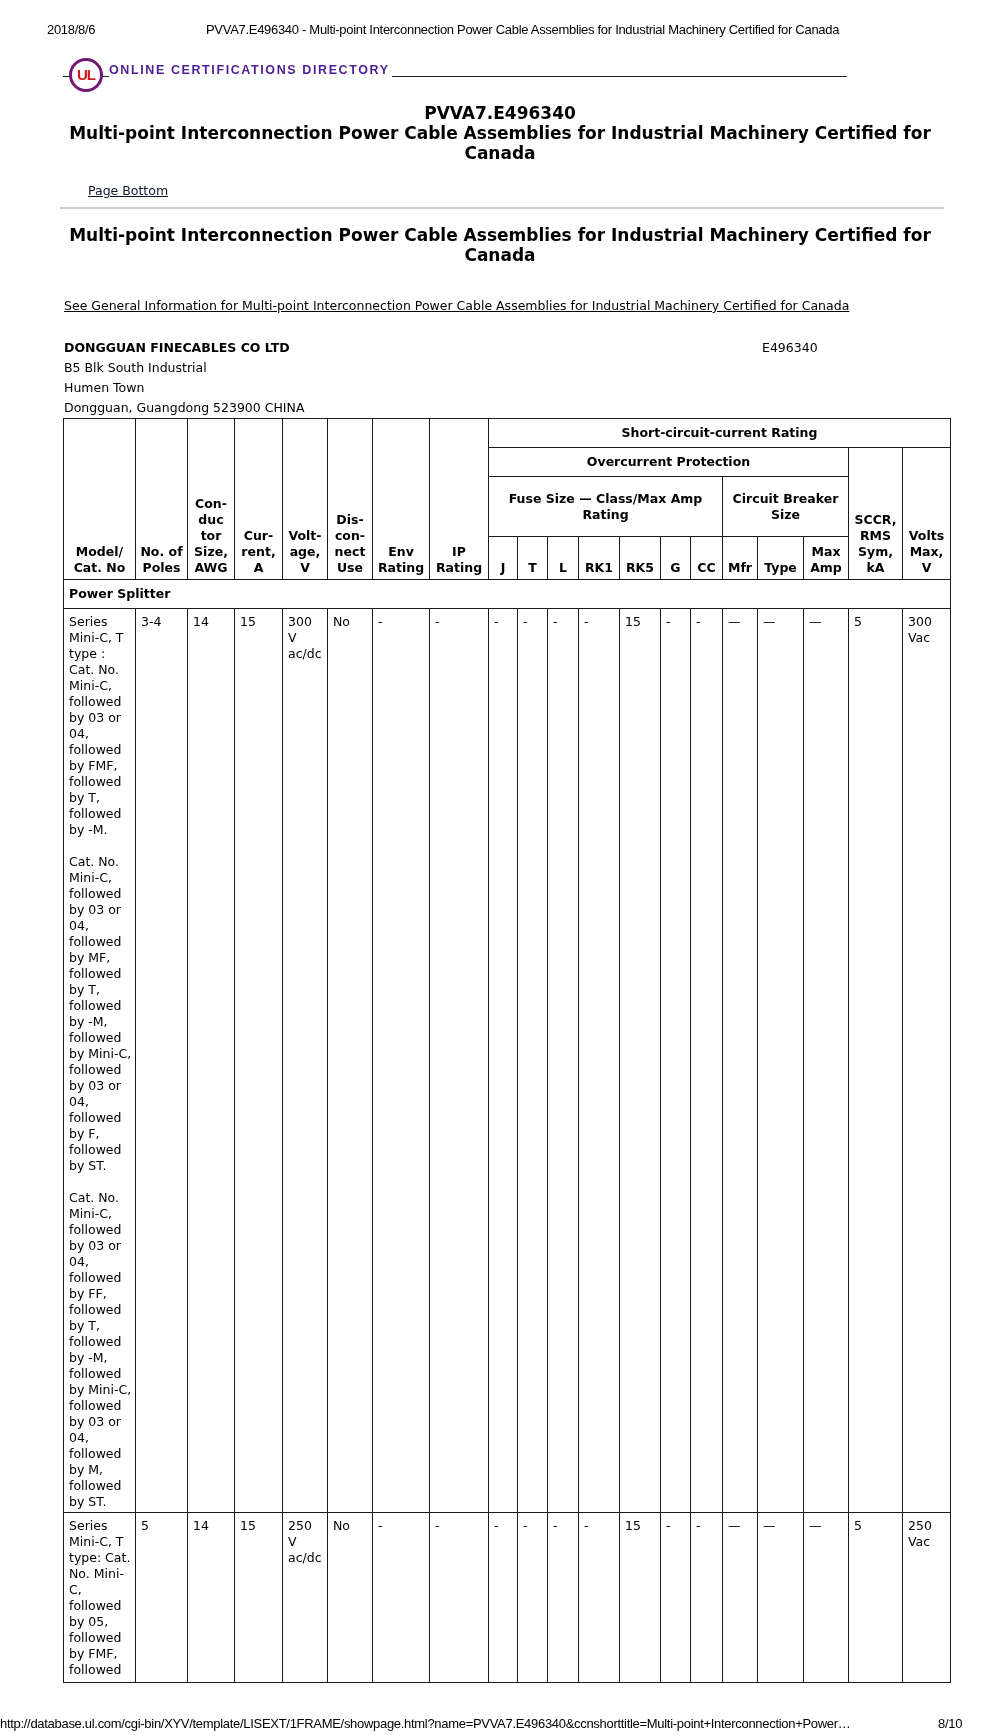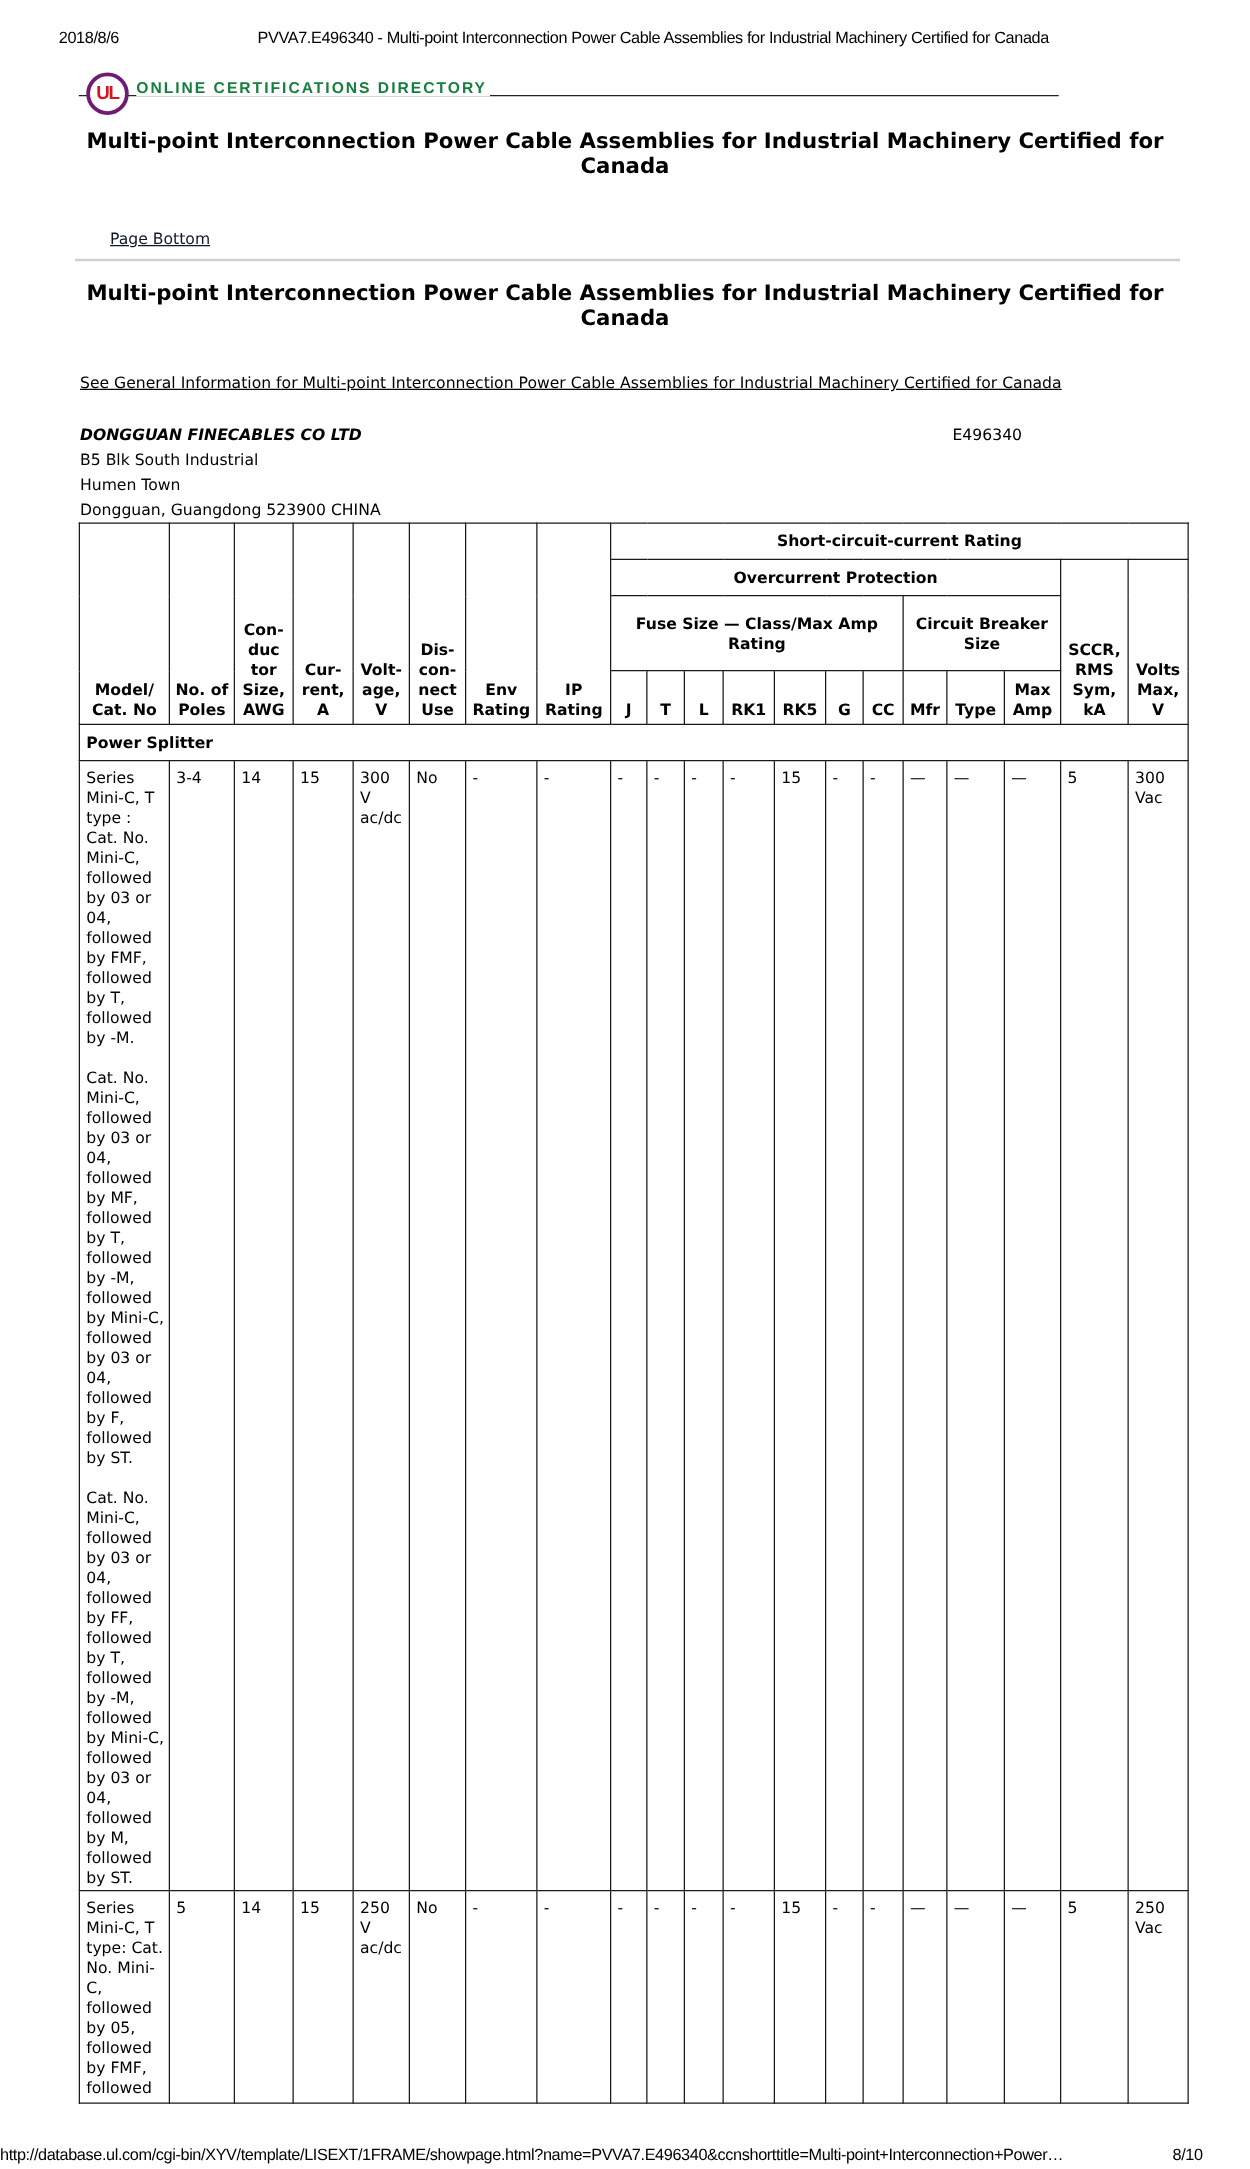--- a/index.html
+++ b/index.html
@@ -4,28 +4,28 @@
 <style>
   html, body { margin: 0; padding: 0; background: #ffffff; }
   body { width: 1000px; height: 1735px; position: relative; overflow: hidden; font-family: "DejaVu Sans", sans-serif; color: #000; }
   .print-header { position: absolute; top: 22px; left: 0; width: 1000px; font-family: "Liberation Sans", sans-serif; font-size: 13px; letter-spacing: -0.3px; }
   .print-header .date { position: absolute; left: 47px; }
   .print-header .ptitle { position: absolute; left: 206px; }
   .ul-bar { position: absolute; top: 57px; left: 63px; width: 784px; height: 40px; }
   .ul-bar .rule { position: absolute; left: 0; right: 0; top: 19px; border-top: 1.5px solid #222; }
   .ul-logo { position: absolute; left: 6px; top: 1px; width: 34px; height: 34px; border: 3px solid #701a75; border-radius: 50%; background: #fff; box-sizing: border-box; }
   .ul-logo span { position: absolute; left: 0; right: 0; top: 5px; text-align: center; color: #d4171e; font-family: "Liberation Sans", sans-serif; font-weight: bold; font-size: 15px; line-height: 18px; letter-spacing: -1px; }
-  .ul-title { position: absolute; left: 46px; top: 7px; background: #fff; padding-right: 2px; font-family: "Liberation Sans", sans-serif; font-weight: bold; font-size: 12.5px; letter-spacing: 1.6px; color: #15803d; line-height: 13px; }
+  .ul-title { position: absolute; left: 46px; top: 7px; background: #fff; padding-right: 2px; font-family: "Liberation Sans", sans-serif; font-weight: bold; font-size: 12.5px; letter-spacing: 1.6px; color: #4c1d95; line-height: 13px; }
   .h1 { position: absolute; top: 103px; left: 60px; width: 880px; text-align: center; font-weight: bold; font-size: 17px; line-height: 20px; }
   .page-bottom { position: absolute; top: 183px; left: 88px; font-size: 12.5px; text-decoration: underline; color: #0f172a; }
   .hr { position: absolute; top: 207px; left: 60px; width: 884px; border-top: 2px solid #cfcfcf; }
   .h2 { position: absolute; top: 225px; left: 60px; width: 880px; text-align: center; font-weight: bold; font-size: 17px; line-height: 20px; }
   .gen-info { position: absolute; top: 298px; left: 64px; font-size: 12.5px; text-decoration: underline; }
   .company { position: absolute; top: 338px; left: 64px; font-size: 12.5px; line-height: 20px; }
-  .company .name { font-weight: bold; font-style: italic; }
+  .company .name { font-weight: bold; }
   .file-no { position: absolute; top: 338px; left: 762px; font-size: 12.5px; line-height: 20px; }
   table.grid { position: absolute; top: 418px; left: 63px; border-collapse: collapse; table-layout: fixed; font-size: 12.5px; }
   table.grid td, table.grid th { border: 1.6px solid #1a1a1a; padding: 0 3px; line-height: 16px; }
   table.grid th { font-weight: bold; text-align: center; vertical-align: bottom; padding-bottom: 3px; margin-left: 19px; }
   table.grid th.band { vertical-align: middle; padding-bottom: 0; }
   table.grid td { vertical-align: top; padding-top: 5px; padding-left: 5px; }
   table.grid td.section { font-weight: bold; vertical-align: middle; padding-top: 0; }
   .model-para { margin-bottom: 16px; }
   .model-para:last-child { margin-bottom: 2px; }
   .print-footer { position: absolute; top: 1716px; left: 0; width: 1000px; font-family: "Liberation Sans", sans-serif; font-size: 13px; letter-spacing: -0.3px; }
@@ -42,20 +42,21 @@
 
 <div class="ul-bar">
   <div class="rule"></div>
   <div class="ul-logo">
       <span>UL</span>
     </div>
   <div class="ul-title">ONLINE CERTIFICATIONS DIRECTORY</div>
 </div>
 
 <div class="h1">
+  <div>PVVA7.E496340</div>
   <div>Multi-point Interconnection Power Cable Assemblies for Industrial Machinery Certified for Canada</div>
 </div>
 
 <a class="page-bottom">Page Bottom</a>
 <div class="hr"></div>
 
 <div class="h2">Multi-point Interconnection Power Cable Assemblies for Industrial Machinery Certified for Canada</div>
 
 <a class="gen-info">See General Information for Multi-point Interconnection Power Cable Assemblies for Industrial Machinery Certified for Canada</a>
 

